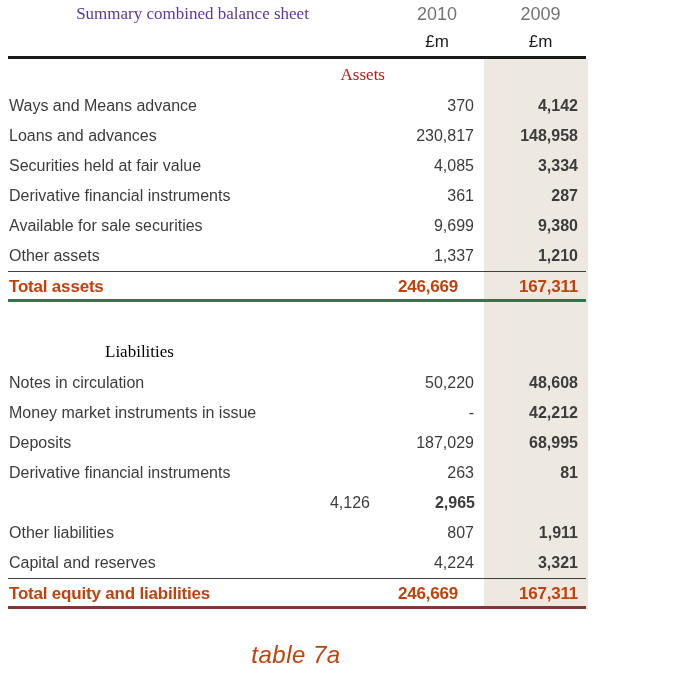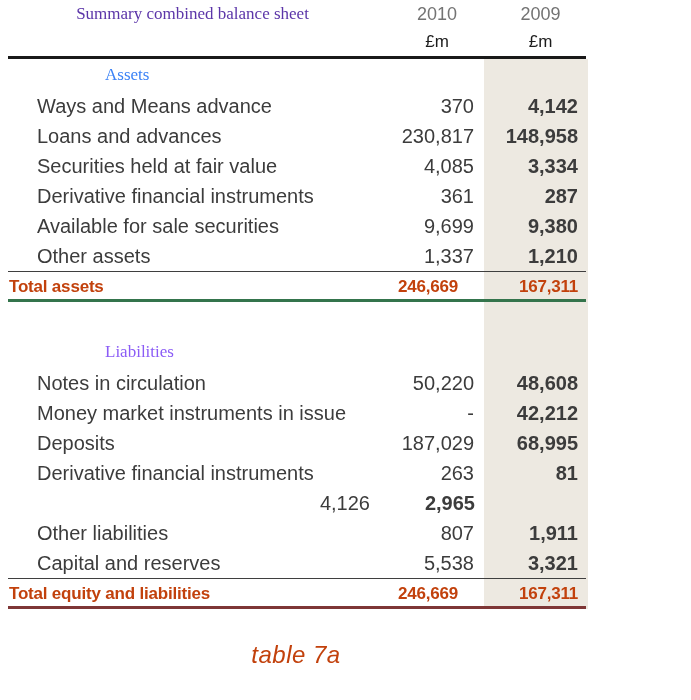--- a/index.html
+++ b/index.html
@@ -52,25 +52,25 @@
     margin:0 6px 0 8px;
   }
 
   
   .section-hdr { height:32px; }
   .section-hdr .sec-label {
     font-family:"Liberation Serif", serif;
     font-size:17px;
     padding-left:105px;
   }
-  .sec-assets { color:#3b82f6; }
-  .sec-liab { color:#8b5cf6; }
-
-  
-  .row { height:30px; font-size:20px;padding-left:28px; }
+  .sec-assets { color:#b91c1c;text-align:right; }
+  .sec-liab { color:#000000; }
+
+  
+  .row { height:30px; font-size:16px; }
   .cl { padding-left:9px; }
   .cv { text-align:right; }
   .v10 { padding-right:15px; }
   .v09 { padding-right:14px;font-weight:bold; }
 
   
   .total-row {
     height:31px;
     position:relative;
     font-weight:bold;
@@ -204,21 +204,21 @@
       <div class="cv v10">4,126</div>
       <div class="cv v09">2,965</div>
     </div>
     <div class="grid-row row">
       <div class="cl">Other liabilities</div>
       <div class="cv v10">807</div>
       <div class="cv v09">1,911</div>
     </div>
     <div class="grid-row row">
       <div class="cl">Capital and reserves</div>
-      <div class="cv v10">5,538</div>
+      <div class="cv v10">4,224</div>
       <div class="cv v09">3,321</div>
     </div>
 
     <div class="grid-row total-row total-liab">
       <div class="cl">Total equity and liabilities</div>
       <div class="cv v10">246,669</div>
       <div class="cv v09">167,311</div>
     </div>
 
     <div class="caption-wrap">

